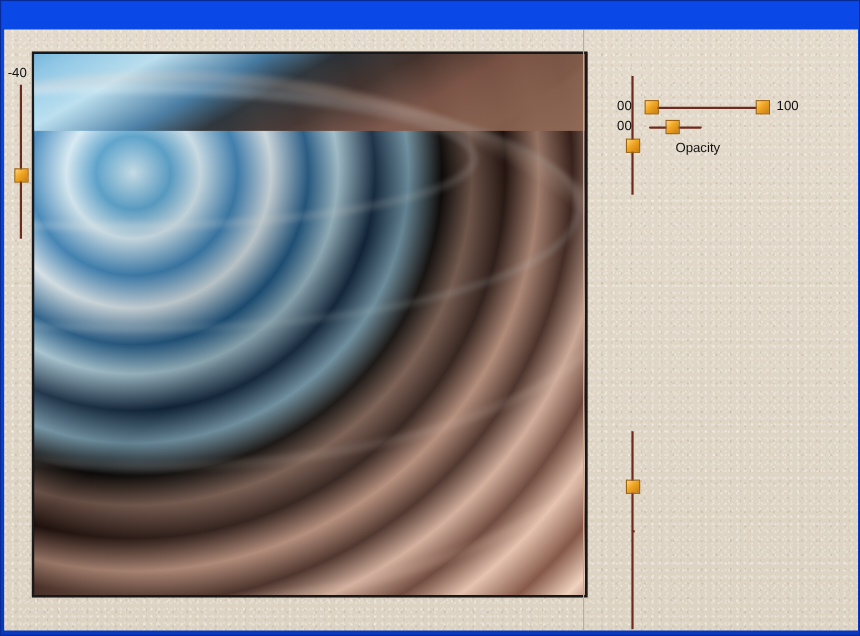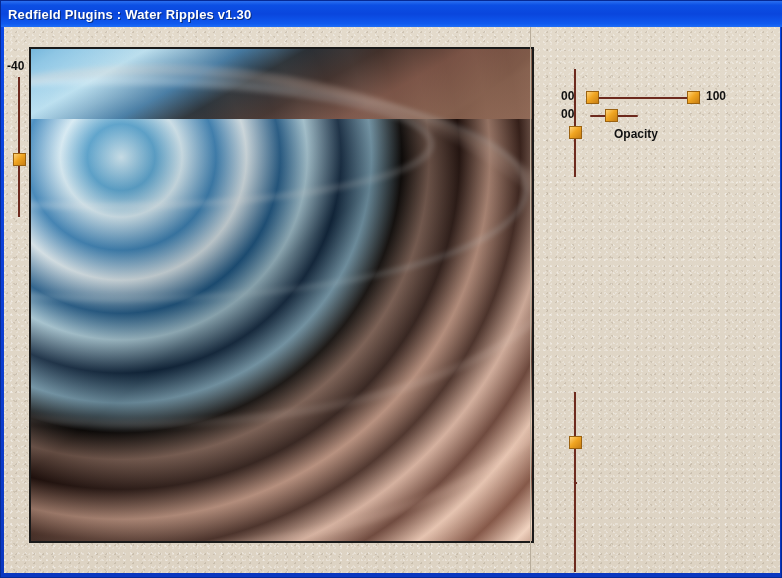--- a/index.html
+++ b/index.html
@@ -28,21 +28,20 @@
     background:#d8cfc0;
     background-image:
       radial-gradient(circle at 10% 20%, rgba(255,255,255,0.35) 0 1px, transparent 1px),
       radial-gradient(circle at 35% 60%, rgba(130,115,95,0.22) 0 1px, transparent 1px),
       radial-gradient(circle at 62% 15%, rgba(255,255,255,0.30) 0 1px, transparent 1px),
       radial-gradient(circle at 80% 75%, rgba(130,115,95,0.18) 0 1px, transparent 1px),
       radial-gradient(circle at 22% 88%, rgba(255,255,255,0.25) 0 1px, transparent 1px),
       linear-gradient(180deg,#e3dacb,#ddd3c3);
     background-size: 7px 7px, 9px 9px, 11px 11px, 13px 13px, 6px 6px, 100% 100%;
     overflow:hidden;
-    font-weight:bold;
   }
   .leftpane { position:absolute; left:0; top:0; width:526px; height:546px; }
   .rightpane {
     position:absolute; left:526px; top:0; width:250px; height:546px;
     border-left:1px solid #b9ae9c;
   }
 
   
   .preview-frame {
     position:absolute; left:25px; top:20px; width:505px; height:496px;
@@ -73,23 +72,20 @@
   }
   .lbl {
     position:absolute; font-size:12px; color:#111; white-space:nowrap;
   }
 </style>
 </head>
 <body>
 
 <div class="window">
 
-  <div class="titlebar">
-    <div class="title">Redfield Plugins : Water Ripples v1.30</div>
-  </div>
 
   <div class="client">
 
     <div class="leftpane">
 
       <div class="num" style="left:45px; top:30px;">-05</div>
       <div class="htrack" style="left:70px; top:38px; width:200px;"></div>
       <div class="hhandle" style="left:160px; top:33px;"></div>
       <div class="num" style="left:516px; top:30px;">00</div>
 

